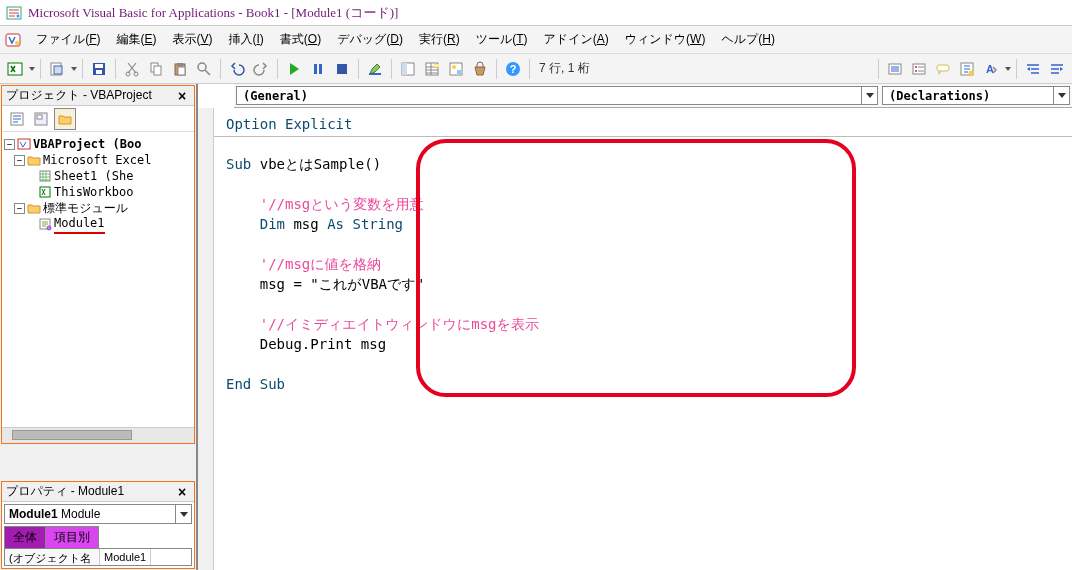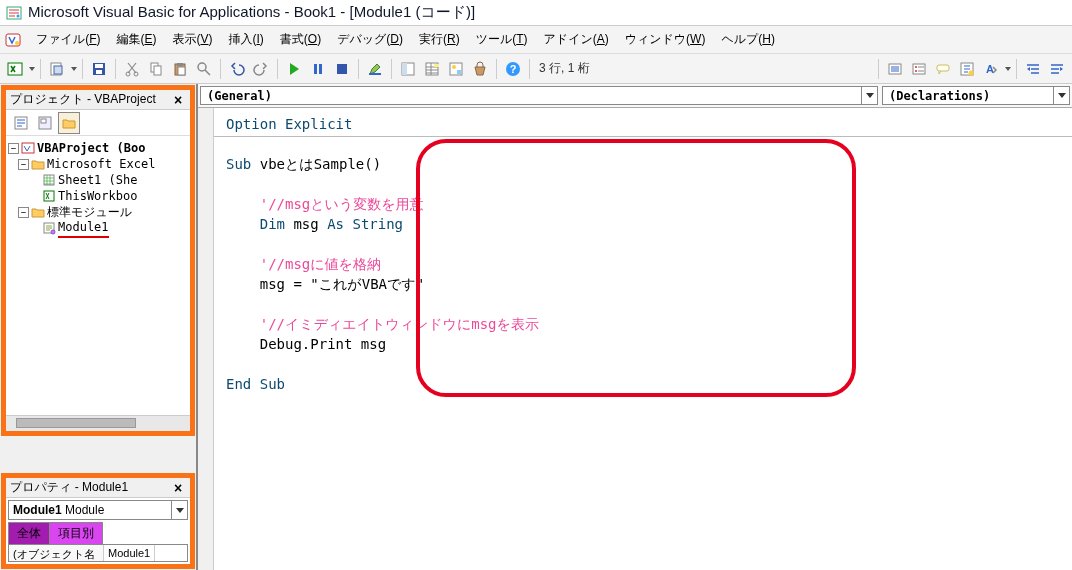--- a/index.html
+++ b/index.html
@@ -17,21 +17,21 @@
   
   .titlebar {
     height: 26px;
     background: #fff;
     display: flex;
     align-items: center;
     padding: 0 6px;
     border-bottom: 1px solid #ccc;
   }
   .titlebar .icon { width:16px; height:16px; margin-right:6px; display:flex; align-items:center; justify-content:center;}
-  .titlebar-text { font-size:15px; color:#0f172a; }
+  .titlebar-text { font-size:13px; color:#701a75;font-family:Liberation Serif, serif; }
   
   .menubar {
     height: 28px;
     background: #f4f4f4;
     display: flex;
     align-items: center;
     padding: 0 4px;
     border-bottom: 1px solid #ddd;
   }
   .menubar .icon { width:18px; height:18px; margin-right:6px; }
@@ -67,21 +67,21 @@
     min-height:0;
   }
   
   .leftcol {
     width:196px;
     display:flex;
     flex-direction:column;
     background:#f0f0f0;
   }
   .panel {
-    border:5px solid #f97316;
+    border:1px solid #f97316;
     background:#fff;
     margin:1px;
     display:flex;
     flex-direction:column;
   }
   .panel-header {
     height:20px;
     background:#f0f0f0;
     border-bottom:1px solid #ccc;
     display:flex;
@@ -155,20 +155,21 @@
     display:flex;
     flex-direction:column;
     background:#fff;
     border-left:2px solid #888;
   }
   .code-header {
     height:24px;
     display:flex;
     border-bottom:1px solid #aaa;
     background:#f8f8f8;
+    margin-left:36px;
   }
   .combo {
     display:flex; align-items:center;
     border:1px solid #888; background:#fff; margin:2px;
   }
   .combo .val { flex:1; padding:0 6px; font-family:"MS Gothic",monospace; font-weight:bold; }
   .combo .arrow { width:16px; height:100%; border-left:1px solid #888; display:flex; align-items:center; justify-content:center;}
   .combo .arrow::after { content:""; border-left:4px solid transparent; border-right:4px solid transparent; border-top:5px solid #333;}
   .combo.obj { flex:1; }
   .combo.proc { width:188px; }
@@ -358,21 +359,21 @@
       </svg>
     </div>
   <div class="sep"></div>
   <div class="tbtn">
       <svg viewBox="0 0 16 16">
         <circle cx="8" cy="8" r="7" fill="#39f"></circle>
         <text x="8" y="12" text-anchor="middle" fill="#fff" font-size="11" font-weight="bold">?</text>
       </svg>
     </div>
   <div class="sep"></div>
-  <span class="toolbar-text">3 行, 1 桁</span>
+  <span class="toolbar-text">7 行, 1 桁</span>
   <div style="flex:1"></div>
   <div class="sep"></div>
   <div class="tbtn">
       <svg viewBox="0 0 16 16">
         <rect x="2" y="3" width="12" height="10" fill="#fff" stroke="#888"></rect>
         <path d="M4 6h8M4 8h8M4 10h8" stroke="#36c"></path>
       </svg>
     </div>
   <div class="tbtn">
       <svg viewBox="0 0 16 16">

